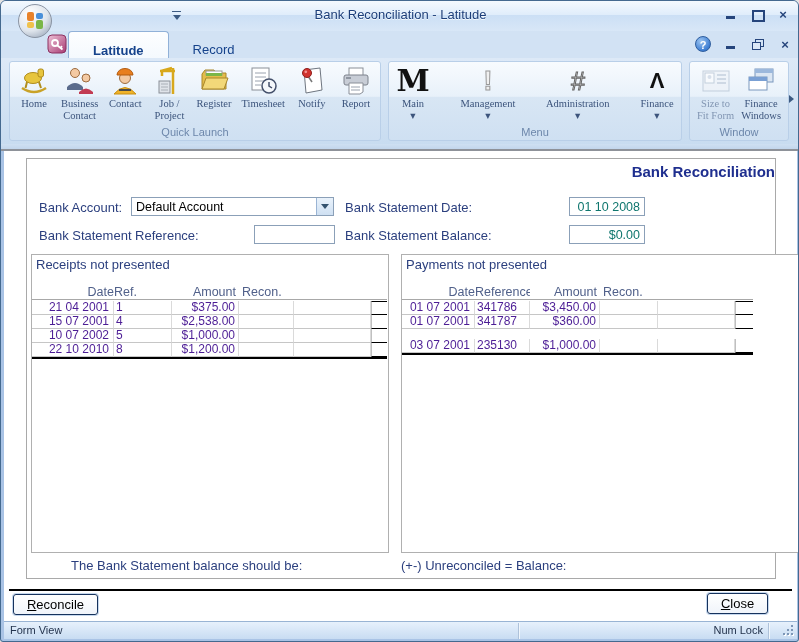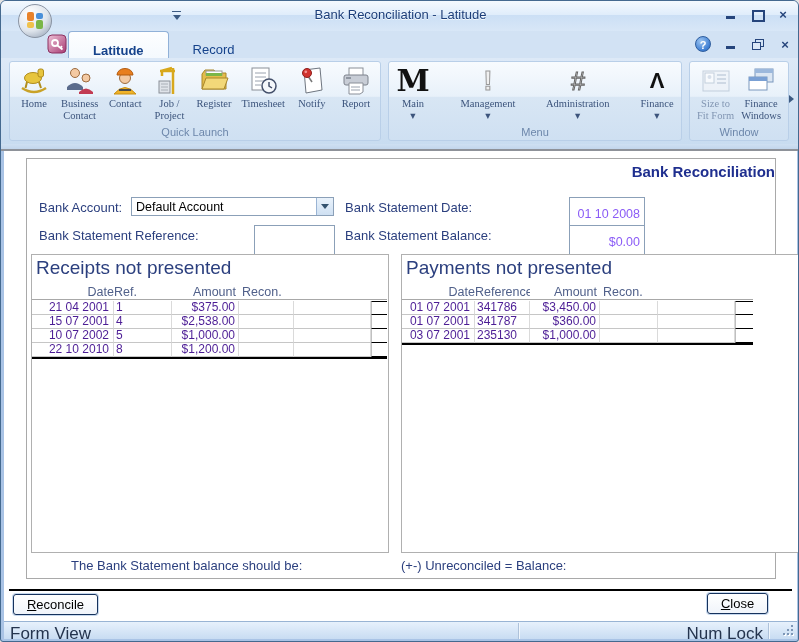--- a/index.html
+++ b/index.html
@@ -53,31 +53,31 @@
   .rib-more{position:absolute;right:3px;top:30px;width:10px;height:22px;cursor:pointer;}
   .rib-more::after{content:"";position:absolute;left:2px;top:7px;border:4px solid transparent;border-left:5px solid #3c5a82;}
   .sep{position:absolute;left:0;top:143px;width:799px;height:7px;
     background:linear-gradient(#cfe0f2,#c2d6ec);border-bottom:2px solid #8e9299;}
   
   .content{position:absolute;left:3px;top:150px;width:793px;height:470px;background:#fff;}
   .form-box{position:absolute;left:22px;top:7px;width:750px;height:421px;border:1px solid #a9a9a9;background:#fff;}
   .form-title{position:absolute;left:0;top:4px;width:100%;text-align:right;font-size:15px;font-weight:bold;color:#1f2f8f;}
   .flabel{position:absolute;font-size:13px;color:#2b3f7e;white-space:nowrap;}
   .vbox{position:absolute;height:19px;border:1px solid #8ba0b8;background:#fff;font-size:12.5px;
-        font-family:"Liberation Sans",sans-serif;padding:16px 4px;color:#8b5cf6;}
+        font-family:"Liberation Sans",sans-serif;padding:1px 4px;color:#0f766e;}
   input.vbox{outline:none;}
   .right{text-align:right;}
   .combo{position:absolute;left:104px;top:38px;width:203px;height:19px;border:1px solid #8ba0b8;background:#fff;cursor:pointer;}
   .combo-val{position:absolute;left:4px;top:1px;font-size:12.5px;color:#000;line-height:16px;}
   .combo-btn{position:absolute;right:0;top:0;width:17px;height:17px;border-left:1px solid #9ab4d4;
     background:linear-gradient(#e9f2fb,#cfe0f2);}
   .combo-btn::after{content:"";position:absolute;left:4px;top:6px;border:4px solid transparent;border-top:5px solid #33526e;}
   
   .panel{position:absolute;top:95px;height:299px;border:1px solid #b0b0b0;background:#fff;overflow:hidden;}
-  .panel-title{position:absolute;left:4px;top:2px;font-size:19px;color:#2b3f7e;}
+  .panel-title{position:absolute;left:4px;top:2px;font-size:13px;color:#2b3f7e;}
   .grid-head{position:absolute;left:0;top:30px;display:grid;height:15px;border-bottom:1px solid #a8a8a8;}
   .grid-head span{font-size:12.5px;color:#50608a;line-height:14px;overflow:hidden;white-space:nowrap;}
   .grid-body{position:absolute;left:0;top:46px;}
   .grid-row{display:grid;height:14px;cursor:pointer;}
   .cell{font-size:12px;line-height:13px;color:#4c1d95;border-bottom:1px solid #c6c6c6;border-right:1px solid #dadada;
         overflow:hidden;white-space:nowrap;}
   .h0,.c0h{text-align:right;}
   .c0{text-align:right;padding-right:4px;}
   .c1{padding-left:2px;}
   .c2,.h2{text-align:right;padding-right:3px;}
@@ -85,21 +85,21 @@
   .c5{border-bottom:1px solid #000;border-left:1px solid #c0c0c0;border-right:none;}
   .grid-row:first-child .c5{border-top:1px solid #000;}
   .grid-endline{height:2px;background:#000;}
   .foot-text{position:absolute;top:399px;font-size:13px;color:#2b3f7e;white-space:nowrap;}
   .divider{position:absolute;left:5px;top:438px;width:783px;height:2px;background:#000;}
   .btn{position:absolute;height:21px;background:linear-gradient(#ffffff,#f0f4fa);border:1px solid #16325c;
     border-radius:3px;font-size:13px;color:#000;font-family:"Liberation Sans",sans-serif;cursor:pointer;
     box-shadow:0 0 0 1px #c6d8ee;}
   
   .statusbar{position:absolute;left:3px;top:620px;width:793px;height:18px;
-    background:linear-gradient(#e7f1fc,#c8dcf2);border-top:1px solid #99b4d4;font-size:17px;color:#24344e;}
+    background:linear-gradient(#e7f1fc,#c8dcf2);border-top:1px solid #99b4d4;font-size:11px;color:#24344e;}
   .sb-left{position:absolute;left:6px;top:2px;}
   .sb-right{position:absolute;right:34px;top:2px;}
   .sb-div{position:absolute;top:1px;width:1px;height:16px;background:#aec2da;box-shadow:1px 0 0 #f0f6fc;}
   .grip{position:absolute;right:3px;bottom:3px;width:12px;height:12px;cursor:nwse-resize;}
   .grip::before{content:"";position:absolute;left:1px;top:1px;width:2px;height:2px;background:#7d96b6;
     box-shadow:8px 0 0 #7d96b6,8px -4px 0 #7d96b6,8px -8px 0 #7d96b6,4px 0 0 #7d96b6,4px -4px 0 #7d96b6,
     9px 1px 0 #fff,5px 1px 0 #fff,1px 1px 0 #fff;transform:translate(0,8px);}
 </style>
 </head>
 <body>
@@ -404,21 +404,21 @@
               <span class="cell c5"></span>
             </div>
             <div class="grid-row" style="grid-template-columns: 73px 55px 70px 58px 77px 18px;">
               <span class="cell c0">01 07 2001</span>
               <span class="cell c1">341787</span>
               <span class="cell c2">$360.00</span>
               <span class="cell c3"></span>
               <span class="cell c4"></span>
               <span class="cell c5"></span>
             </div>
-            <div class="grid-row" style="grid-template-columns: 73px 55px 70px 58px 77px 18px;">
+            <div class="grid-row" style="grid-template-columns: 73px 55px 70px 58px 77px 18px; margin-top: 10px;">
               <span class="cell c0">03 07 2001</span>
               <span class="cell c1">235130</span>
               <span class="cell c2">$1,000.00</span>
               <span class="cell c3"></span>
               <span class="cell c4"></span>
               <span class="cell c5"></span>
             </div>
             <div class="grid-endline" style="width: 351px;"></div>
           </div>
       </div>

